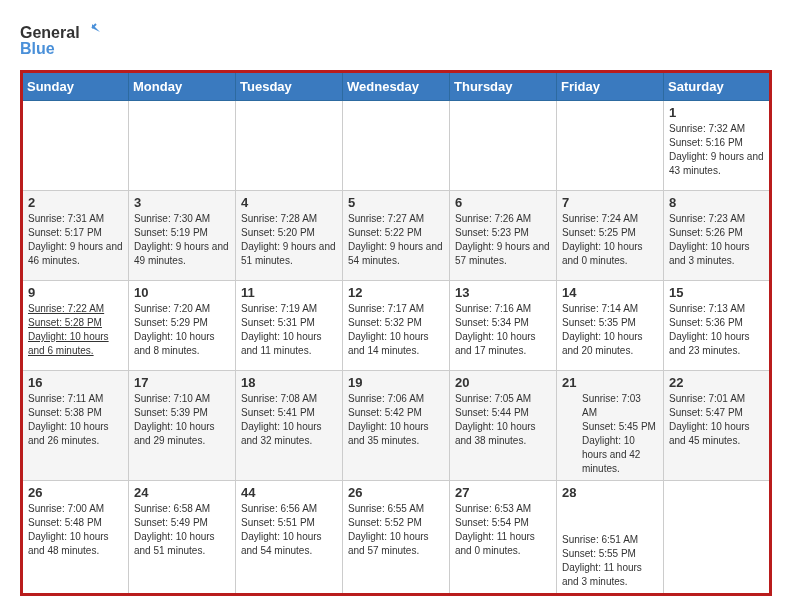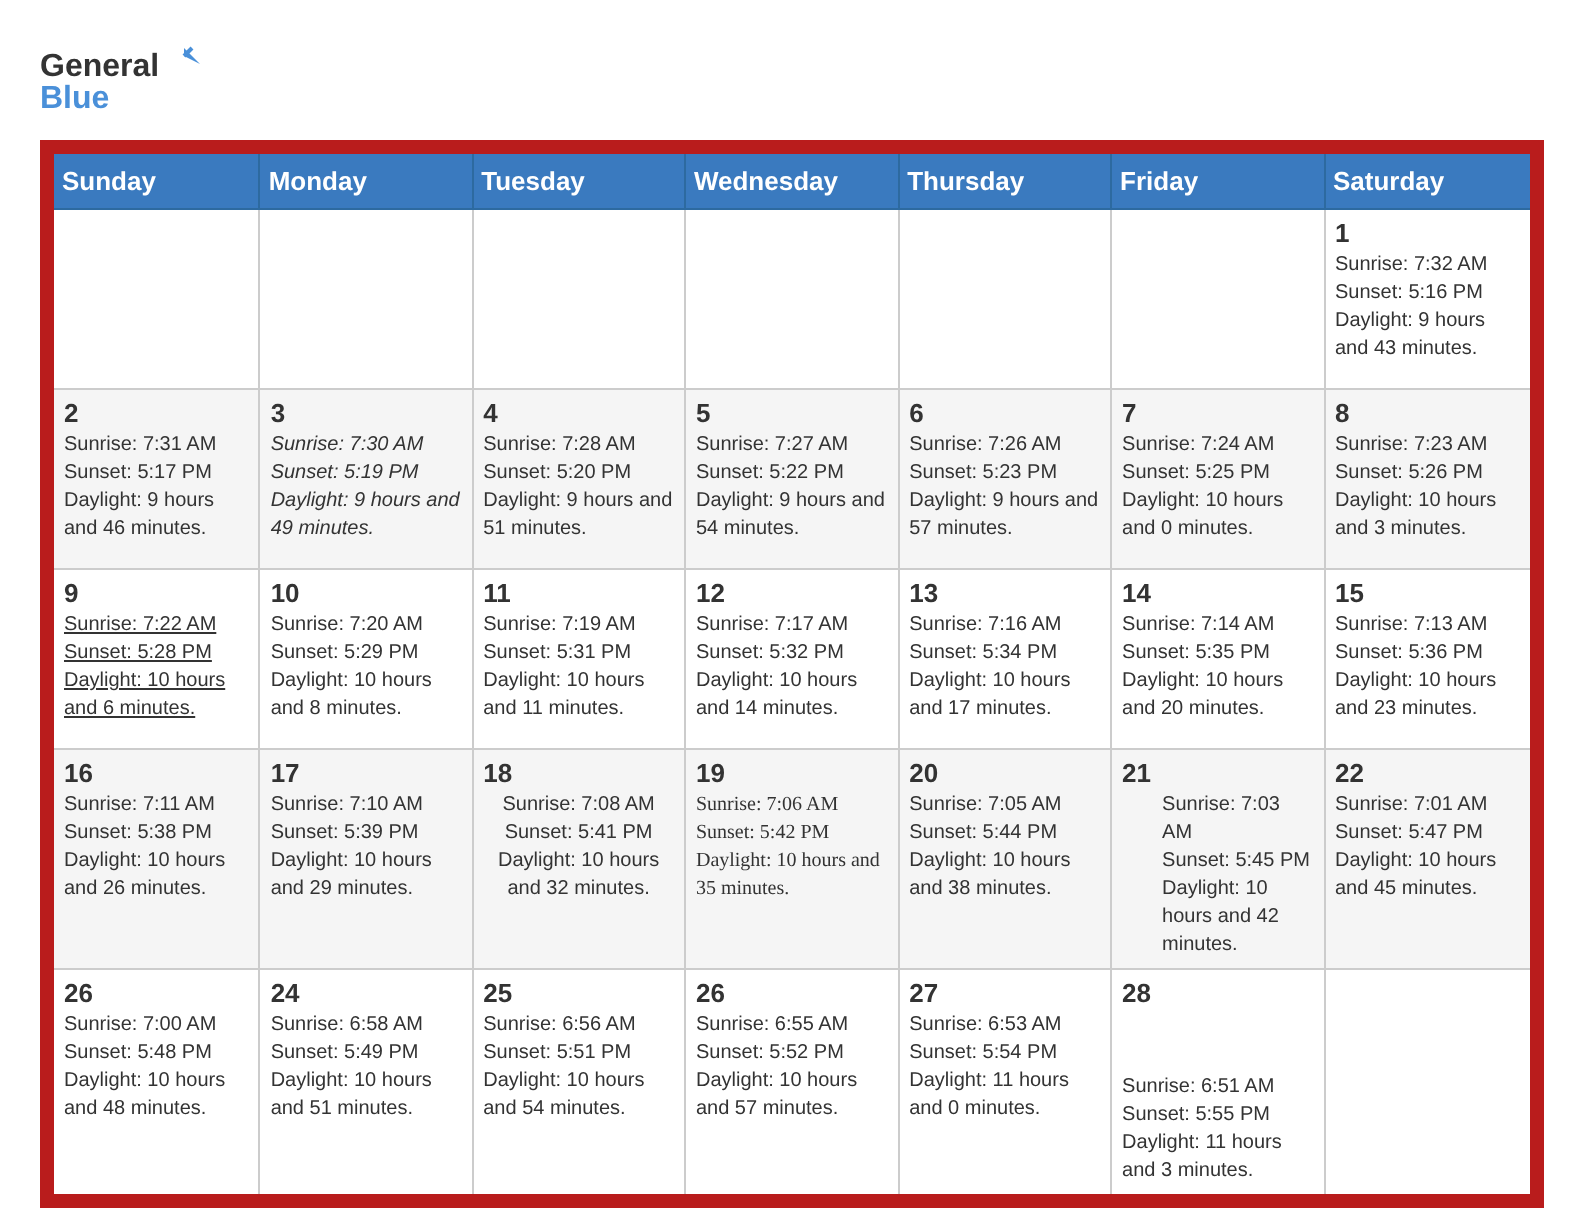--- a/index.html
+++ b/index.html
@@ -30,21 +30,21 @@
       color: #333;
     }
     .title-block h2 {
       font-size: 16px;
       font-weight: normal;
       color: #555;
     }
     .calendar {
       width: 100%;
       border-collapse: collapse;
-      border: 7px solid #b91c1c;
+      border: 3px solid #b91c1c;
     }
     .calendar th {
       background-color: #3a7abf;
       color: #fff;
       font-size: 13px;
       font-weight: bold;
       padding: 6px 4px;
       text-align: left;
       border: 1px solid #2d6aa0;
     }
@@ -125,21 +125,21 @@
       </tr>
       <tr>
         <td>
           <span class="day-number">2</span>
           <div class="day-info" style="white-space: pre-line;">Sunrise: 7:31 AM
 Sunset: 5:17 PM
 Daylight: 9 hours and 46 minutes.</div>
         </td>
         <td>
           <span class="day-number">3</span>
-          <div class="day-info" style="white-space: pre-line; font-style: italic;">Sunrise: 7:30 AM
+          <div class="day-info" style="white-space: pre-line;">Sunrise: 7:30 AM
 Sunset: 5:19 PM
 Daylight: 9 hours and 49 minutes.</div>
         </td>
         <td>
           <span class="day-number">4</span>
           <div class="day-info" style="white-space: pre-line;">Sunrise: 7:28 AM
 Sunset: 5:20 PM
 Daylight: 9 hours and 51 minutes.</div>
         </td>
         <td>
@@ -219,27 +219,27 @@
 Daylight: 10 hours and 26 minutes.</div>
         </td>
         <td>
           <span class="day-number">17</span>
           <div class="day-info" style="white-space: pre-line;">Sunrise: 7:10 AM
 Sunset: 5:39 PM
 Daylight: 10 hours and 29 minutes.</div>
         </td>
         <td>
           <span class="day-number">18</span>
-          <div class="day-info" style="white-space: pre-line; text-align: center;">Sunrise: 7:08 AM
+          <div class="day-info" style="white-space: pre-line;">Sunrise: 7:08 AM
 Sunset: 5:41 PM
 Daylight: 10 hours and 32 minutes.</div>
         </td>
         <td>
           <span class="day-number">19</span>
-          <div class="day-info" style="white-space: pre-line; font-family: Liberation Serif, serif;">Sunrise: 7:06 AM
+          <div class="day-info" style="white-space: pre-line;">Sunrise: 7:06 AM
 Sunset: 5:42 PM
 Daylight: 10 hours and 35 minutes.</div>
         </td>
         <td>
           <span class="day-number">20</span>
           <div class="day-info" style="white-space: pre-line;">Sunrise: 7:05 AM
 Sunset: 5:44 PM
 Daylight: 10 hours and 38 minutes.</div>
         </td>
         <td>
@@ -262,21 +262,21 @@
 Sunset: 5:48 PM
 Daylight: 10 hours and 48 minutes.</div>
         </td>
         <td>
           <span class="day-number">24</span>
           <div class="day-info" style="white-space: pre-line;">Sunrise: 6:58 AM
 Sunset: 5:49 PM
 Daylight: 10 hours and 51 minutes.</div>
         </td>
         <td>
-          <span class="day-number">25</span>
+          <span class="day-number">44</span>
           <div class="day-info" style="white-space: pre-line;">Sunrise: 6:56 AM
 Sunset: 5:51 PM
 Daylight: 10 hours and 54 minutes.</div>
         </td>
         <td>
           <span class="day-number">26</span>
           <div class="day-info" style="white-space: pre-line;">Sunrise: 6:55 AM
 Sunset: 5:52 PM
 Daylight: 10 hours and 57 minutes.</div>
         </td>

